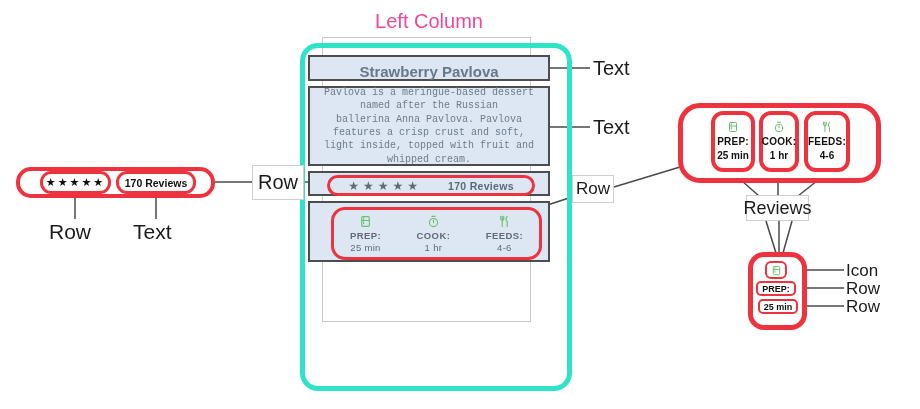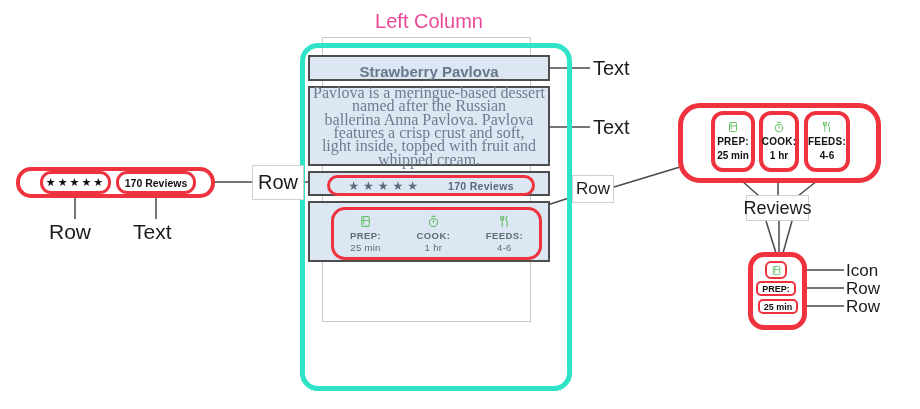--- a/index.html
+++ b/index.html
@@ -16,21 +16,21 @@
                border-radius:18px;z-index:3;pointer-events:none;}
   .col-header{left:308px;top:10px;width:242px;text-align:center;font-size:20px;
               color:#ec4899;z-index:4;}
   
   .card-box{background:#dde7f3;border:2px solid #4d4d4d;z-index:4;box-sizing:border-box;}
   .title-box{left:308px;top:55px;width:242px;height:26px;display:flex;
              align-items:center;justify-content:center;}
   .title-box span{font-size:15px;font-weight:bold;color:#68788a;margin-top:6px;}
   .desc-box{left:308px;top:86px;width:242px;height:80px;display:flex;
             align-items:center;justify-content:center;text-align:center;}
-  .desc-box span{font-family:Liberation Serif, serif;font-size:16px;line-height:13.3px;
+  .desc-box span{font-family:Liberation Mono, monospace;font-size:10px;line-height:13.3px;
                  color:#6e7c8b;white-space:pre-line;text-align:center;}
   .ratings-box{left:308px;top:171px;width:242px;height:25px;}
   .details-box{left:308px;top:201px;width:242px;height:61px;}
   .red-hl{border:3px solid #ee333e;background:transparent;box-sizing:border-box;z-index:5;}
   .ratings-hl{left:325px;top:173px;width:208px;height:21px;border-radius:11px;
               display:flex;align-items:center;justify-content:center;gap:26px;}
   .card-stars{font-size:12px;letter-spacing:4px;color:#5c6a79;line-height:1;}
   .card-reviews{font-size:10.5px;font-weight:bold;color:#5c6a79;letter-spacing:.3px;}
   .details-hl{left:329px;top:205px;width:211px;height:53px;border-width:3.5px;
               border-radius:14px;display:flex;justify-content:space-between;

